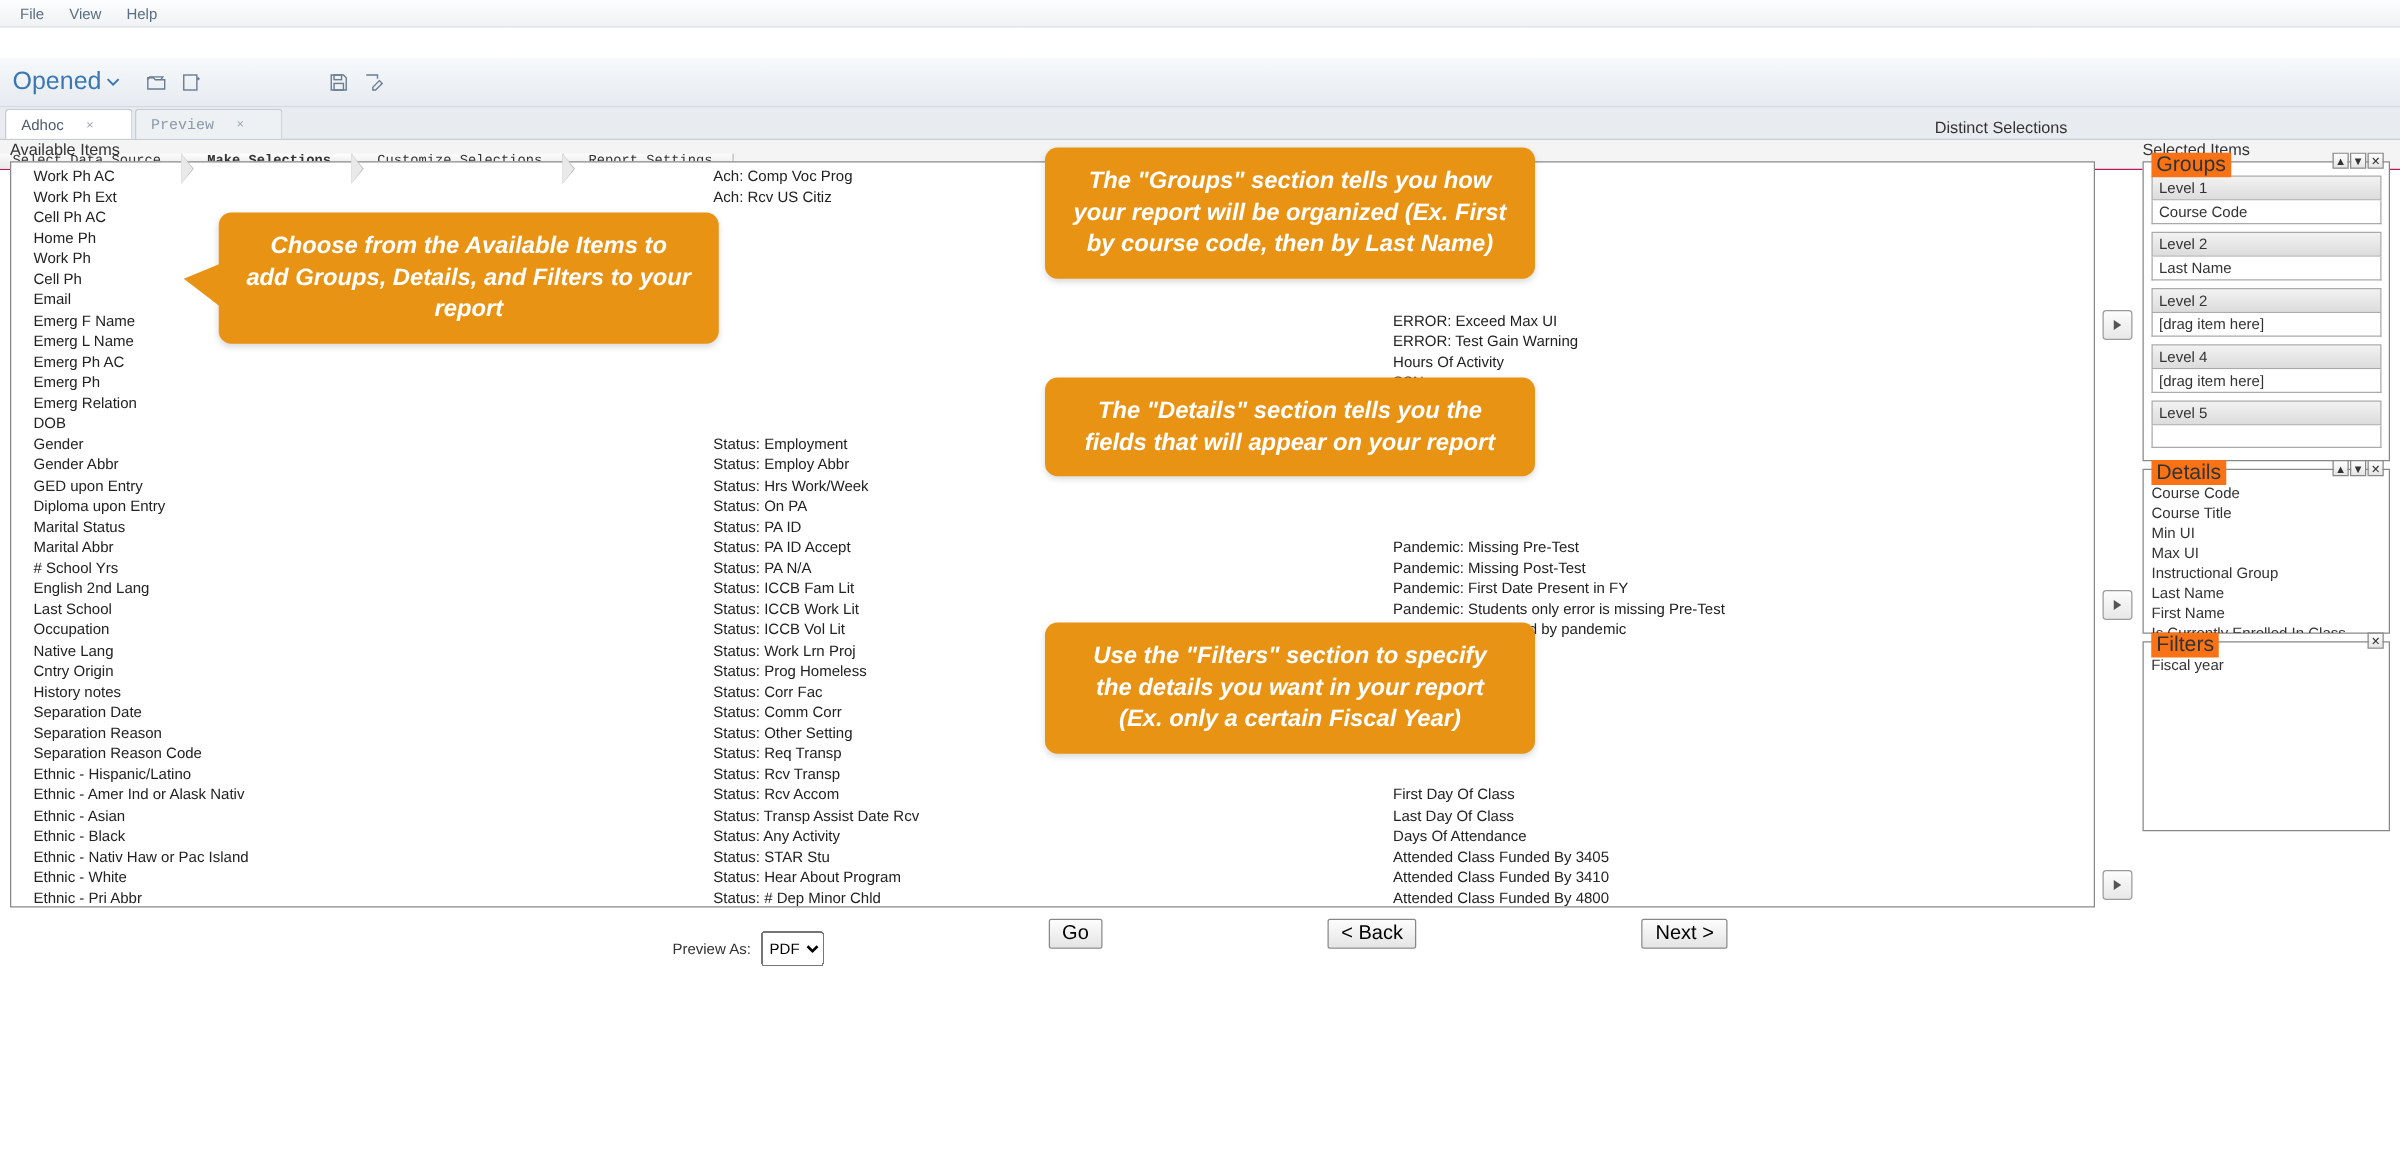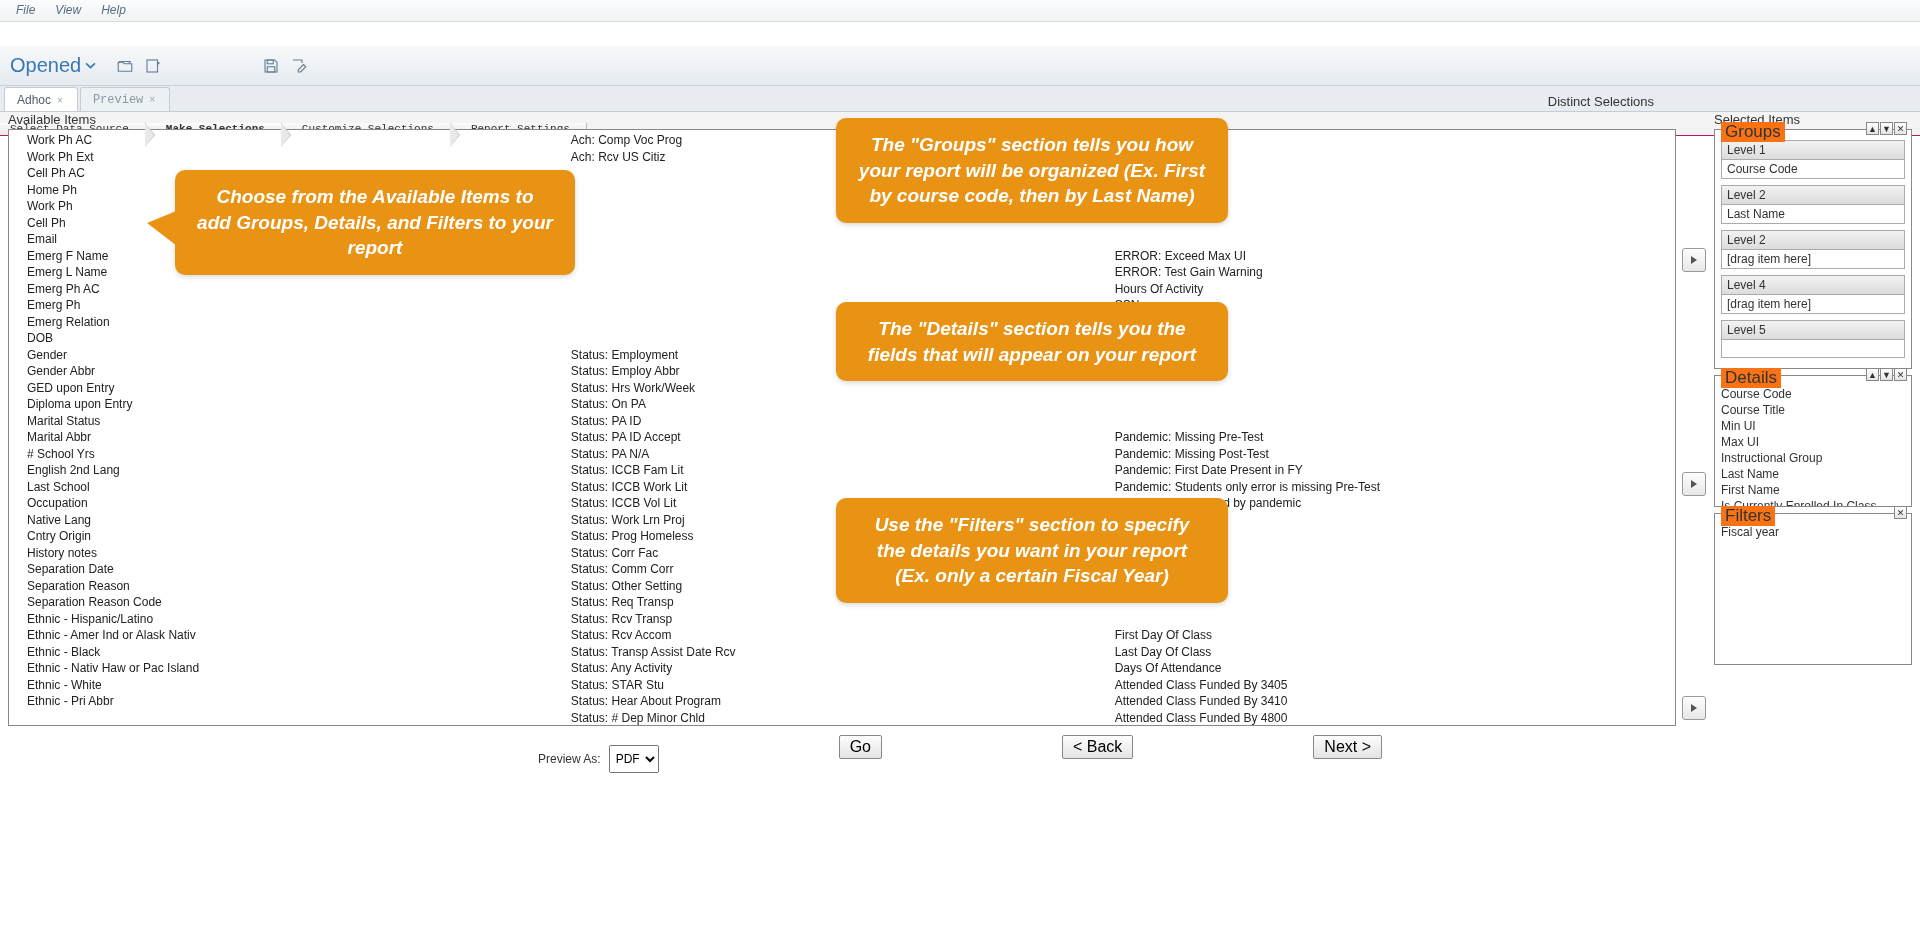--- a/index.html
+++ b/index.html
@@ -12,23 +12,22 @@
   height: 937px;
   overflow: hidden;
   position: relative;
 }
 
 .menubar {
   background: linear-gradient(#fdfdfe,#f0f2f5);
   border-bottom: 1px solid #d8dde3;
   height: 22px;
   display: flex;
-  align-items: flex-start;
+  align-items: flex-end;
   padding: 0 6px;
-  font-style: italic;
 }
 .menubar span { color: #5a6d82; padding: 3px 10px; cursor: default; }
 
 .toolbar {
   background: linear-gradient(#f7f9fb,#e6ebf1);
   border-bottom: 1px solid #c8d0da;
   height: 40px;
   display: flex;
   align-items: center;
   padding: 0 10px;
@@ -53,32 +52,32 @@
 
 .doc-tabs {
   height: 26px;
   background: #e8ecf0;
   border-bottom: 1px solid #c6ccd4;
   display: flex;
   align-items: end;
   padding-left: 4px;
 }
 .doc-tab {
-  padding: 5px 14px 4px 12px;
+  padding: 5px 30px 4px 12px;
   font-size: 12px;
   border: 1px solid #c6ccd4;
   border-bottom: none;
   background: #f8f9fb;
   color: #4d5d70;
   margin-right: 2px;
   border-radius: 3px 3px 0 0;
   cursor: pointer;
   display: flex;
   align-items: center;
-  gap: 6px;
+  gap: 18px;
 }
 .doc-tab.active { background: #fff; }
 .doc-tab .x { color: #9aa6b3; font-size: 10px; }
 
 .steps {
   height: 24px;
   background: #f4f4f4;
   border-bottom: 1px solid #be185d;
   display: flex;
   align-items: flex-end;
@@ -404,20 +403,21 @@
               <div>Last School</div>
               <div>Occupation</div>
               <div>Native Lang</div>
               <div>Cntry Origin</div>
               <div>History notes</div>
               <div>Separation Date</div>
               <div>Separation Reason</div>
               <div>Separation Reason Code</div>
               <div>Ethnic - Hispanic/Latino</div>
               <div>Ethnic - Amer Ind or Alask Nativ</div>
+              <div>Ethnic - Asian</div>
               <div>Ethnic - Black</div>
               <div>Ethnic - Nativ Haw or Pac Island</div>
               <div>Ethnic - White</div>
               <div>Ethnic - Pri Abbr</div>
             </div>
           <div class="avail-col" id="col1">
               <div>Ach: Comp Voc Prog</div>
               <div>Ach: Rcv US Citiz</div>
               <div>&nbsp;</div>
               <div>&nbsp;</div>

